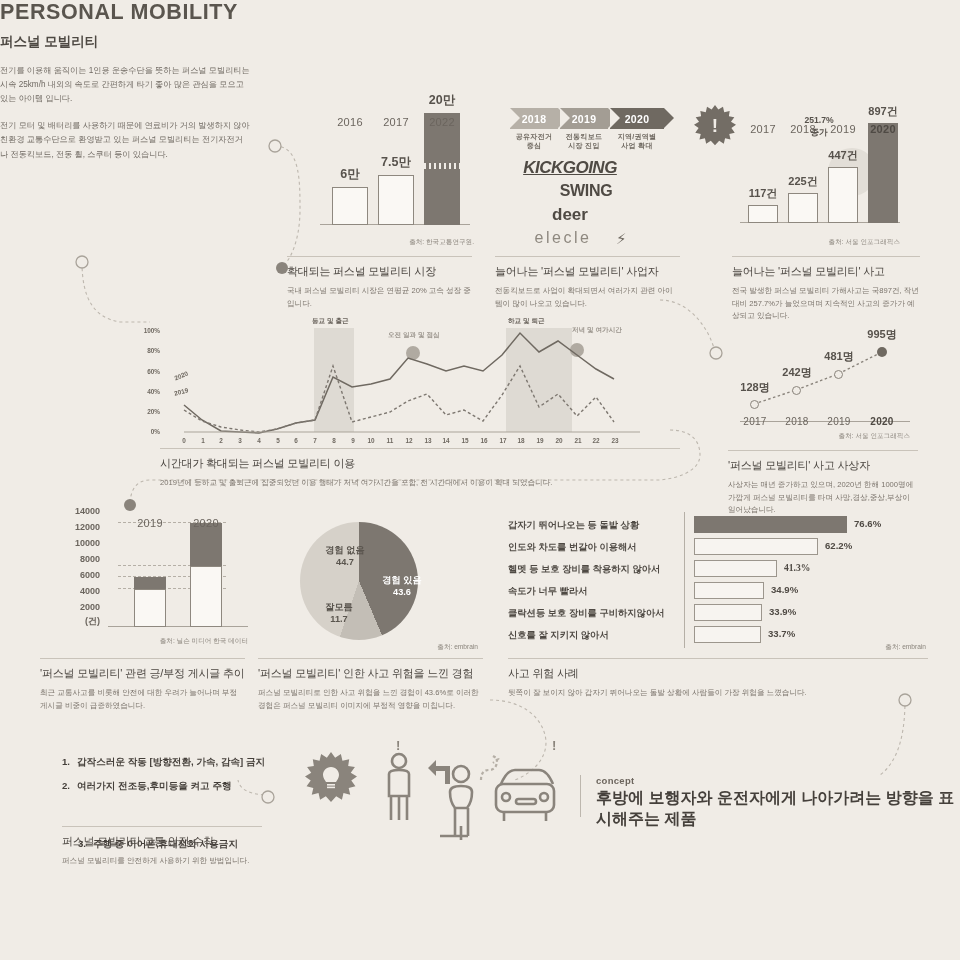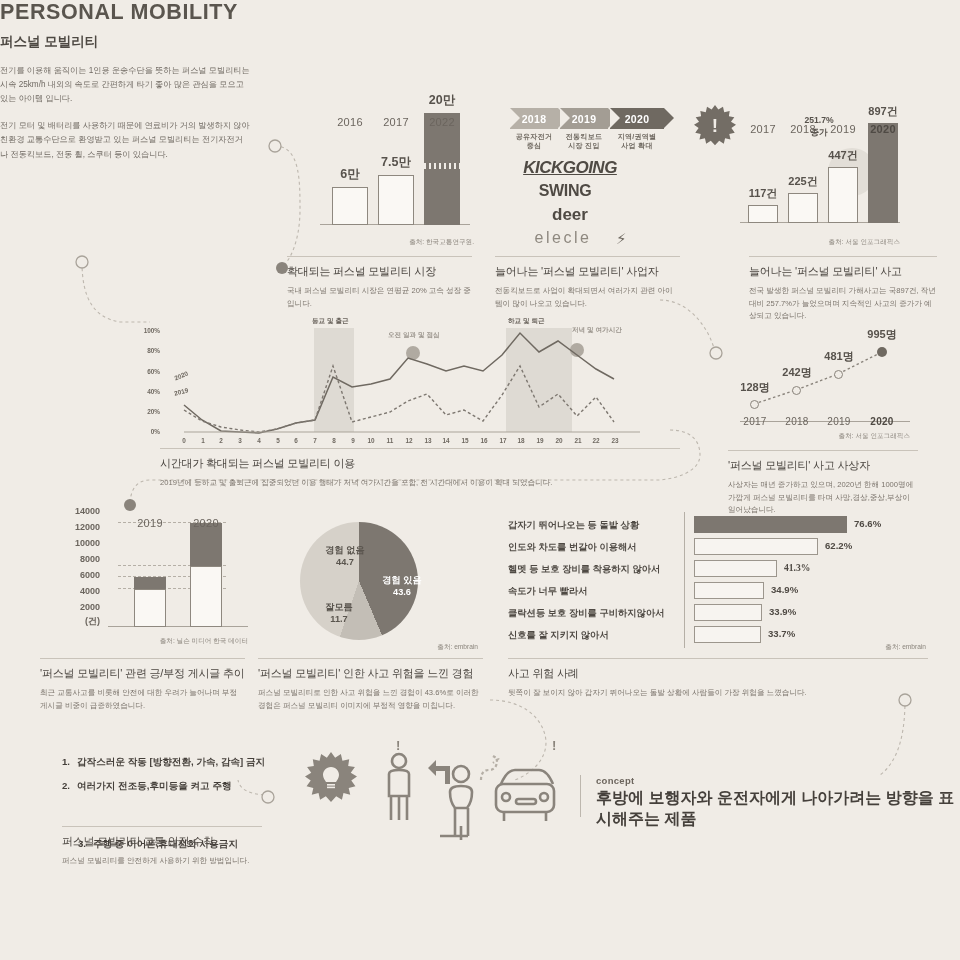--- a/index.html
+++ b/index.html
@@ -204,21 +204,21 @@
 시장 진입</div>
     </div>
     <div class="chev dark" style="width:54px;margin-left:2px;">
       <span>2020</span>
       <div class="chevcap" style="white-space:pre-line;">지역/권역별
 사업 확대</div>
     </div>
   </div>
 
   <div class="brand abs" style="left:505px;top:158px;width:130px;font-size:17px;font-style:italic;text-decoration:underline;letter-spacing:-.5px;">KICKGOING</div>
-  <div class="brand abs" style="left:500px;top:182px;width:130px;font-size:16px;letter-spacing:-.3px;">SWING</div>
+  <div class="brand abs" style="left:521px;top:182px;width:130px;font-size:16px;letter-spacing:-.3px;">SWING</div>
   <div class="brand abs" style="left:505px;top:205px;width:130px;font-size:17px;">deer</div>
   <div class="brand abs" style="left:498px;top:229px;width:130px;font-size:16px;font-weight:normal;letter-spacing:2.5px;color:#8e887f;">elecle</div>
   <div class="abs" style="left:616px;top:230px;font-size:15px;color:#6f6961;font-weight:bold;">⚡</div>
 
   <div class="caption" style="left:495px;top:256px;width:185px;">
     <div class="rule"></div>
     <div class="ctitle">늘어나는 '퍼스널 모빌리티' 사업자</div>
     <div class="cbody">전동킥보드로 사업이 확대되면서 여러가지 관련 아이템이 많이 나오고 있습니다.</div>
   </div>
 
@@ -248,21 +248,21 @@
     </div>
     <div class="xtick" style="left:23px;top:5px;">2017</div>
     <div class="xtick" style="left:63px;top:5px;">2018</div>
     <div class="xtick" style="left:103px;top:5px;">2019</div>
     <div class="xtick" style="left:143px;top:5px;font-weight:bold;color:#4f4a44;">2020</div>
   </div>
   <div class="abs" style="left:784px;top:115px;width:70px;text-align:center;font-size:8.6px;font-weight:bold;line-height:1.35;color:#57524c;white-space:pre-line;">251.7%
 증가</div>
   <div class="source abs" style="left:760px;top:238px;width:140px;">출처: 서울 인포그래픽스</div>
 
-  <div class="caption" style="left:749px;top:256px;width:188px;">
+  <div class="caption" style="left:732px;top:256px;width:188px;">
     <div class="rule"></div>
     <div class="ctitle">늘어나는 '퍼스널 모빌리티' 사고</div>
     <div class="cbody">전국 발생한 퍼스널 모빌리티 가해사고는 국897건, 작년 대비 257.7%가 늘었으며며 지속적인 사고의 증가가 예상되고 있습니다.</div>
   </div>
 
   <div id="hourchart">
     <div class="band" style="left:154px;top:6px;width:40px;height:104px;"></div>
     <div class="band" style="left:346px;top:6px;width:66px;height:104px;"></div>
 
     <div class="bandlabel" style="left:152px;top:-5px;">등교 및 출근</div>

